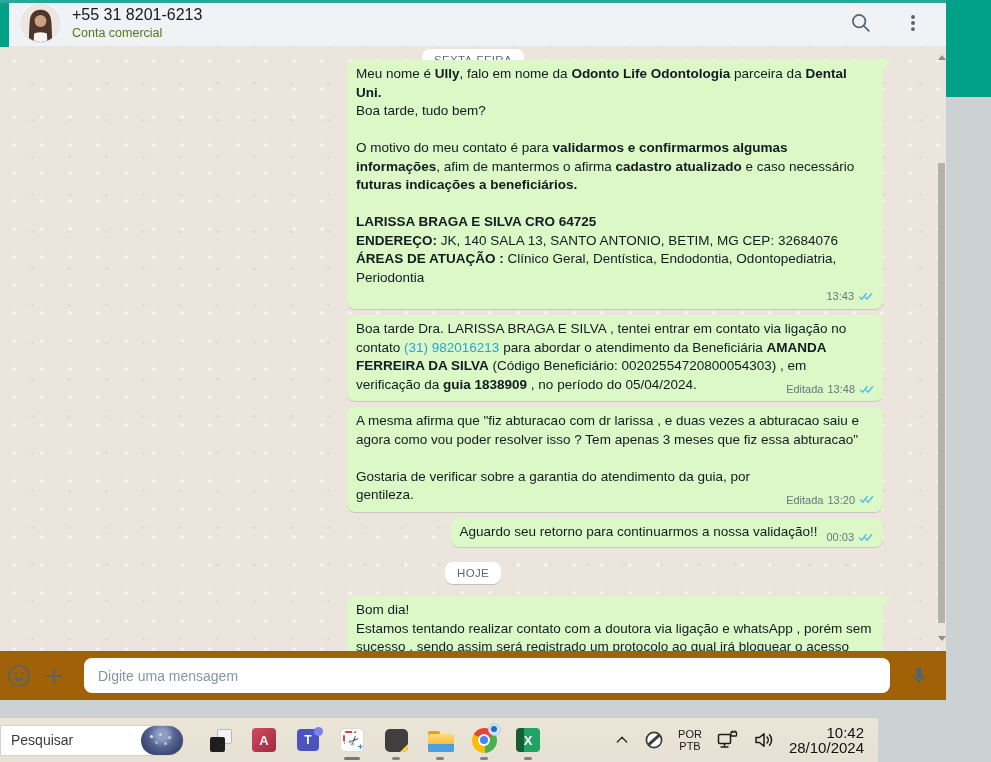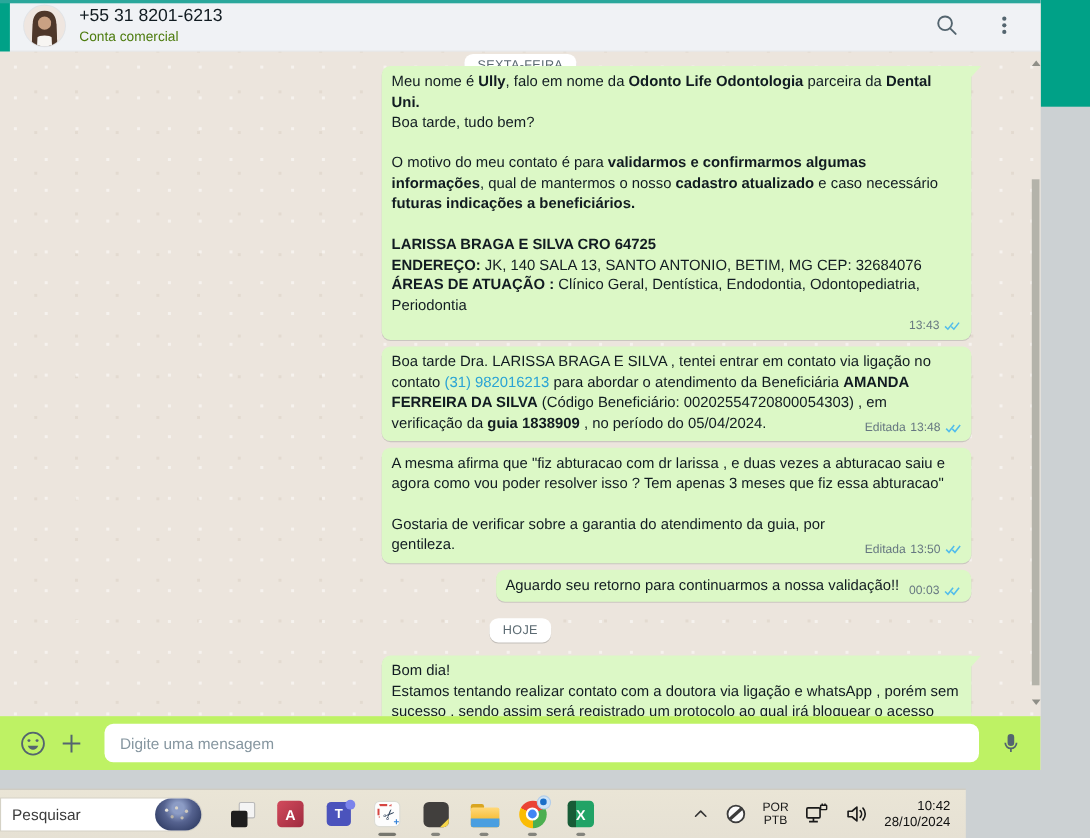--- a/index.html
+++ b/index.html
@@ -79,22 +79,22 @@
 
   
   .scrollbar { position:absolute; right:0; top:0; width:9px; height:604px; z-index:3; }
   .sb-arrow-up, .sb-arrow-down { position:absolute; left:1px; width:0; height:0; border-left:4px solid transparent; border-right:4px solid transparent; cursor:pointer; }
   .sb-arrow-up   { top:8px;  border-bottom:5px solid #8f8f88; }
   .sb-arrow-down { bottom:10px; border-top:5px solid #8f8f88; }
   .sb-thumb { position:absolute; left:1px; top:116px; width:7px; height:460px; background:#b4b3aa; cursor:grab; }
 
   
   .composer {
-    height:49px; background:#bef264; display:flex; align-items:center;
-    padding:0 16px 0 17px; gap:10px;
+    height:49px; background:#a16207; display:flex; align-items:center;
+    padding:0 16px 0 6px; gap:10px;
   }
   .composer-input {
     flex:1; height:35px; border:none; border-radius:8px; background:#fff;
     padding:0 14px; font-size:14px; color:#3b4a54; outline:none; margin:0 8px;
     font-family:"Liberation Sans", sans-serif;
   }
   .composer-input::placeholder { color:#8696a0; }
 
   
   .taskbar {
@@ -150,21 +150,21 @@
   .chrome-ico .c-blue { width:8px; height:8px; border-radius:50%; background:#4285f4; }
   .chrome-badge { position:absolute; right:-4px; top:-5px; width:13px; height:13px; border-radius:50%; background:#cfe4f7; border:1px solid #b3cde8; display:flex; align-items:center; justify-content:center; }
   .chrome-badge::after { content:""; width:6px; height:6px; border-radius:50%; background:#1b6fc7; }
   .excel-ico { width:24px; height:24px; border-radius:4px; background:linear-gradient(90deg,#185c37 0 8px,#21a366 8px); display:flex; align-items:center; justify-content:center; }
   .excel-ico .glyph { color:#fff; font-weight:700; font-size:13px; }
 
   
   .tray { margin-left:auto; display:flex; align-items:center; gap:13px; padding-right:8px; }
   .tray-item { display:flex; align-items:center; justify-content:center; cursor:pointer; }
   .lang { font-size:11px; color:#1a1a1a; line-height:12.5px; text-align:center; }
-  .clock { font-size:12px; color:#111; line-height:15px; text-align:right; }
+  .clock { font-size:15px; color:#111; line-height:15px; text-align:right; }
 </style>
 </head>
 <body>
 
 <div class="teal-topline"></div>
 <div class="teal-block"></div>
 
 <div class="wa-window">
 
   <div class="wa-header">
@@ -201,21 +201,21 @@
 
   <div class="chat">
 
     <div class="day-chip chip-abs">SEXTA-FEIRA</div>
 
     <div class="bubble w-full tail">
       <div class="tail-shape"></div>
       <div class="line"><span>Meu nome é </span><span class="b">Ully</span><span>, falo em nome da </span><span class="b">Odonto Life Odontologia</span><span> parceira da </span><span class="b">Dental Uni.</span></div>
       <div class="line"><span>Boa tarde, tudo bem?</span></div>
       <div class="line"></div>
-      <div class="line"><span>O motivo do meu contato é para </span><span class="b">validarmos e confirmarmos algumas informações</span><span>, qual de mantermos o nosso </span><span class="b">cadastro atualizado</span><span> e caso necessário </span><span class="b">futuras indicações a beneficiários.</span></div>
+      <div class="line"><span>O motivo do meu contato é para </span><span class="b">validarmos e confirmarmos algumas informações</span><span>, afim de mantermos o afirma </span><span class="b">cadastro atualizado</span><span> e caso necessário </span><span class="b">futuras indicações a beneficiários.</span></div>
       <div class="line"></div>
       <div class="line"><span class="b"> LARISSA BRAGA E SILVA CRO 64725</span></div>
       <div class="line"><span class="b">ENDEREÇO: </span><span>JK, 140 SALA 13, SANTO ANTONIO, BETIM, MG CEP: 32684076</span></div>
       <div class="line"><span class="b">ÁREAS DE ATUAÇÃO : </span><span>Clínico Geral, Dentística, Endodontia, Odontopediatria, Periodontia</span></div>
       <div class="meta">
         <span>13:43</span>
         <svg width="16" height="11" viewBox="0 0 18 11">
             <path d="M1.3 5.7l2.9 2.9 5.3-6.7" fill="none" stroke="#53bdeb" stroke-width="1.6"></path>
             <path d="M7.6 5.9l2.7 2.7 5.3-6.7" fill="none" stroke="#53bdeb" stroke-width="1.6"></path>
           </svg>
@@ -233,21 +233,21 @@
           </svg>
       </div>
     </div>
 
     <div class="bubble w-full meta-abs">
       <div class="line"><span>A mesma afirma que "fiz abturacao com dr larissa , e duas vezes a abturacao saiu e agora como vou poder resolver isso ? Tem apenas 3 meses que fiz essa abturacao"</span></div>
       <div class="line"></div>
       <div class="line" style="padding-right:90px;"><span>Gostaria de verificar sobre a garantia do atendimento da guia, por gentileza.</span></div>
       <div class="meta">
         <span>Editada</span>
-        <span>13:50</span>
+        <span>13:20</span>
         <svg width="16" height="11" viewBox="0 0 18 11">
             <path d="M1.3 5.7l2.9 2.9 5.3-6.7" fill="none" stroke="#53bdeb" stroke-width="1.6"></path>
             <path d="M7.6 5.9l2.7 2.7 5.3-6.7" fill="none" stroke="#53bdeb" stroke-width="1.6"></path>
           </svg>
       </div>
     </div>
 
     <div class="bubble inline-bubble">
       <div class="line"><span>Aguardo seu retorno para continuarmos a nossa validação!!</span></div>
       <div class="meta">

